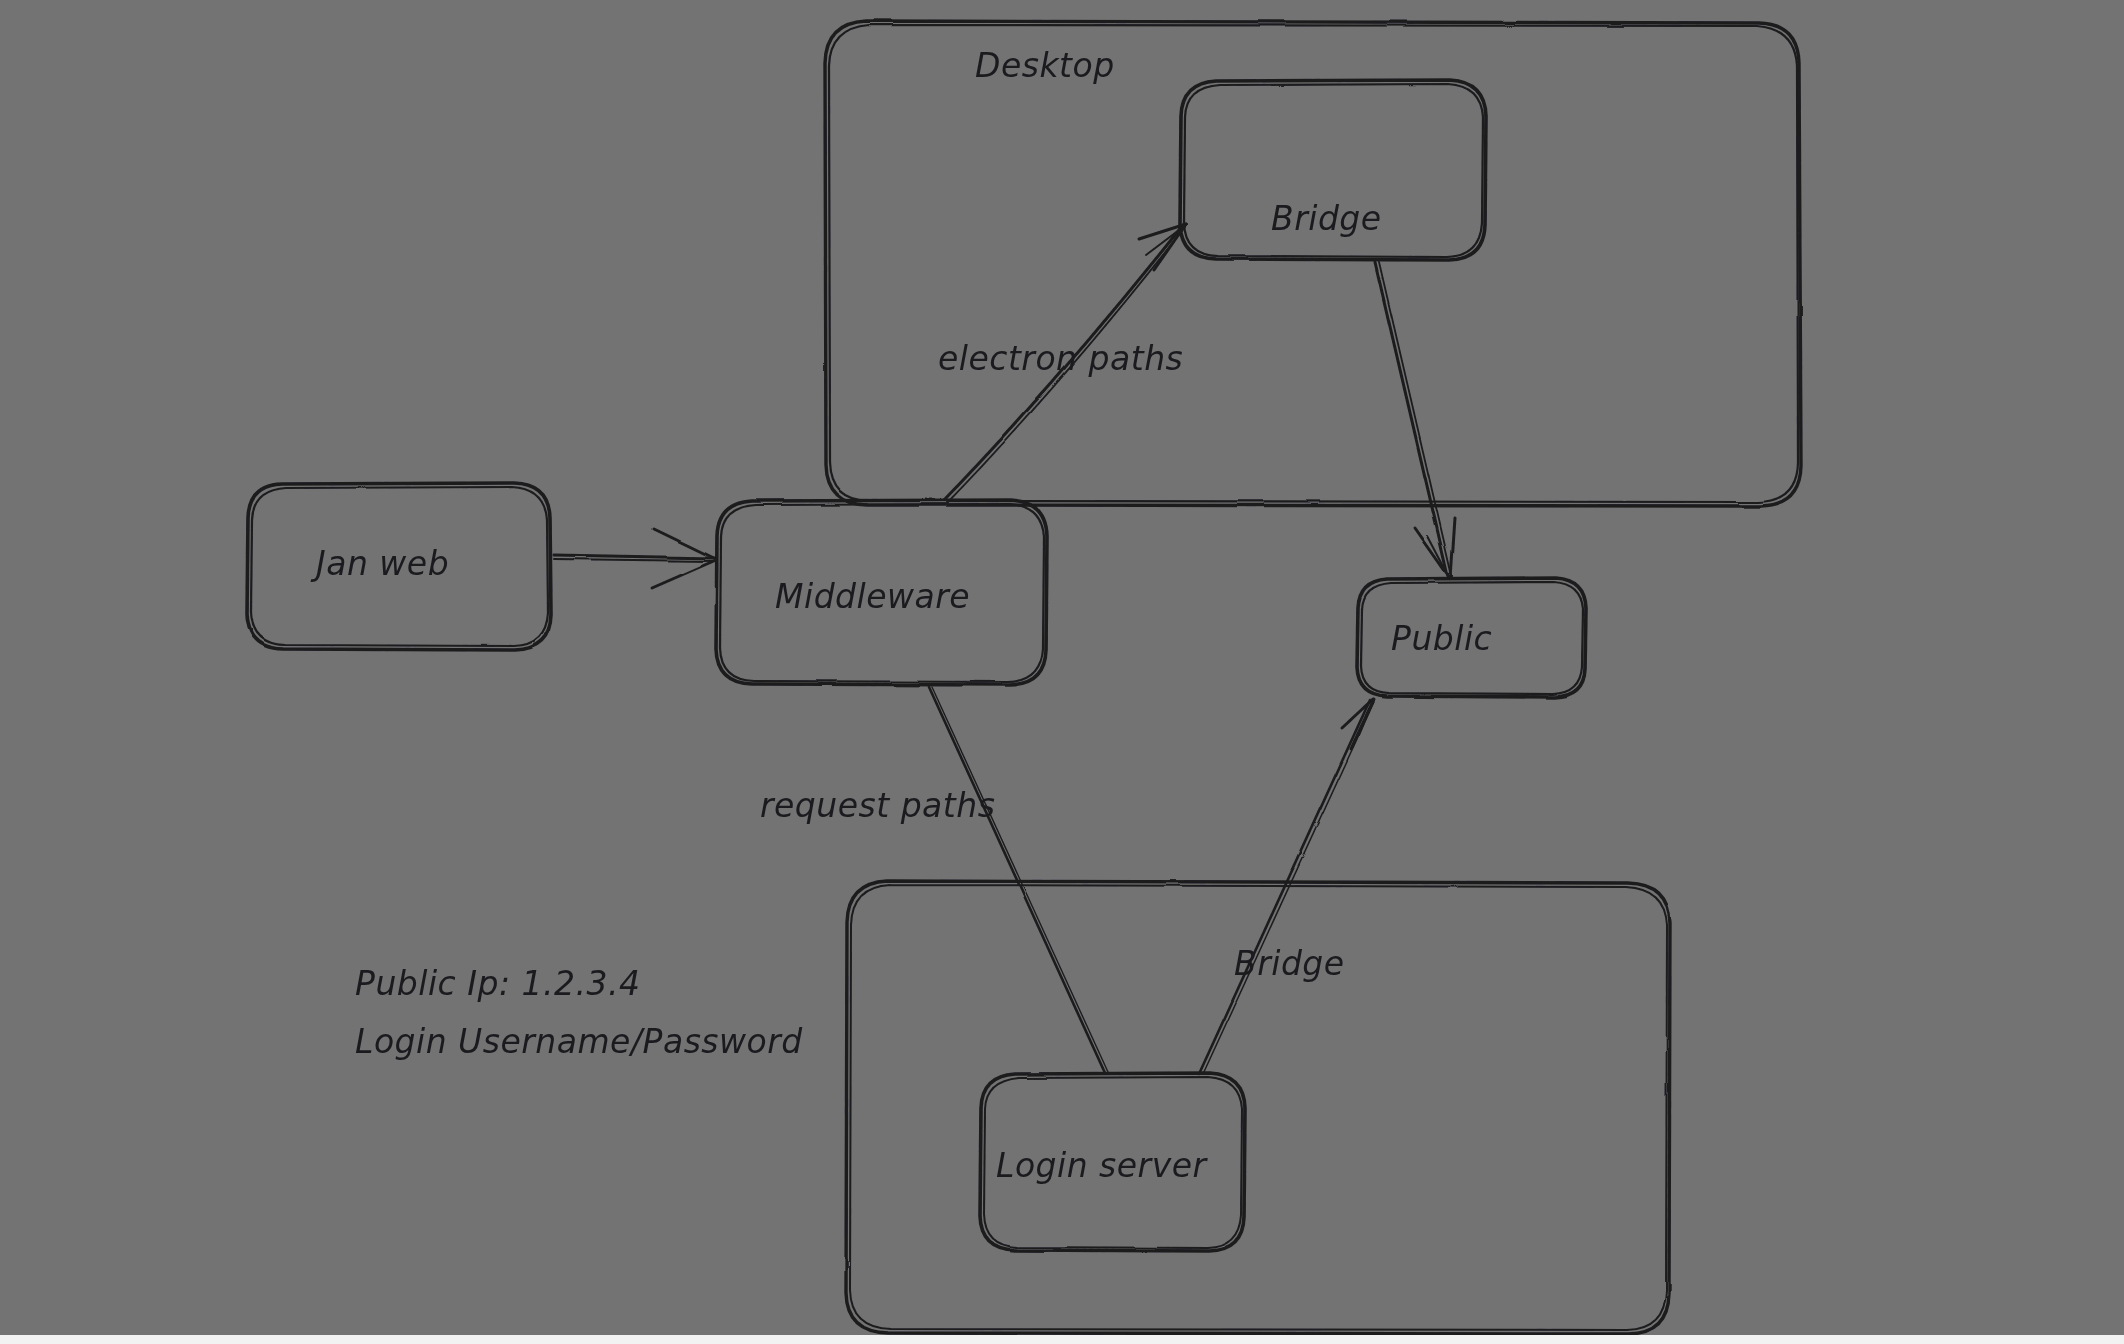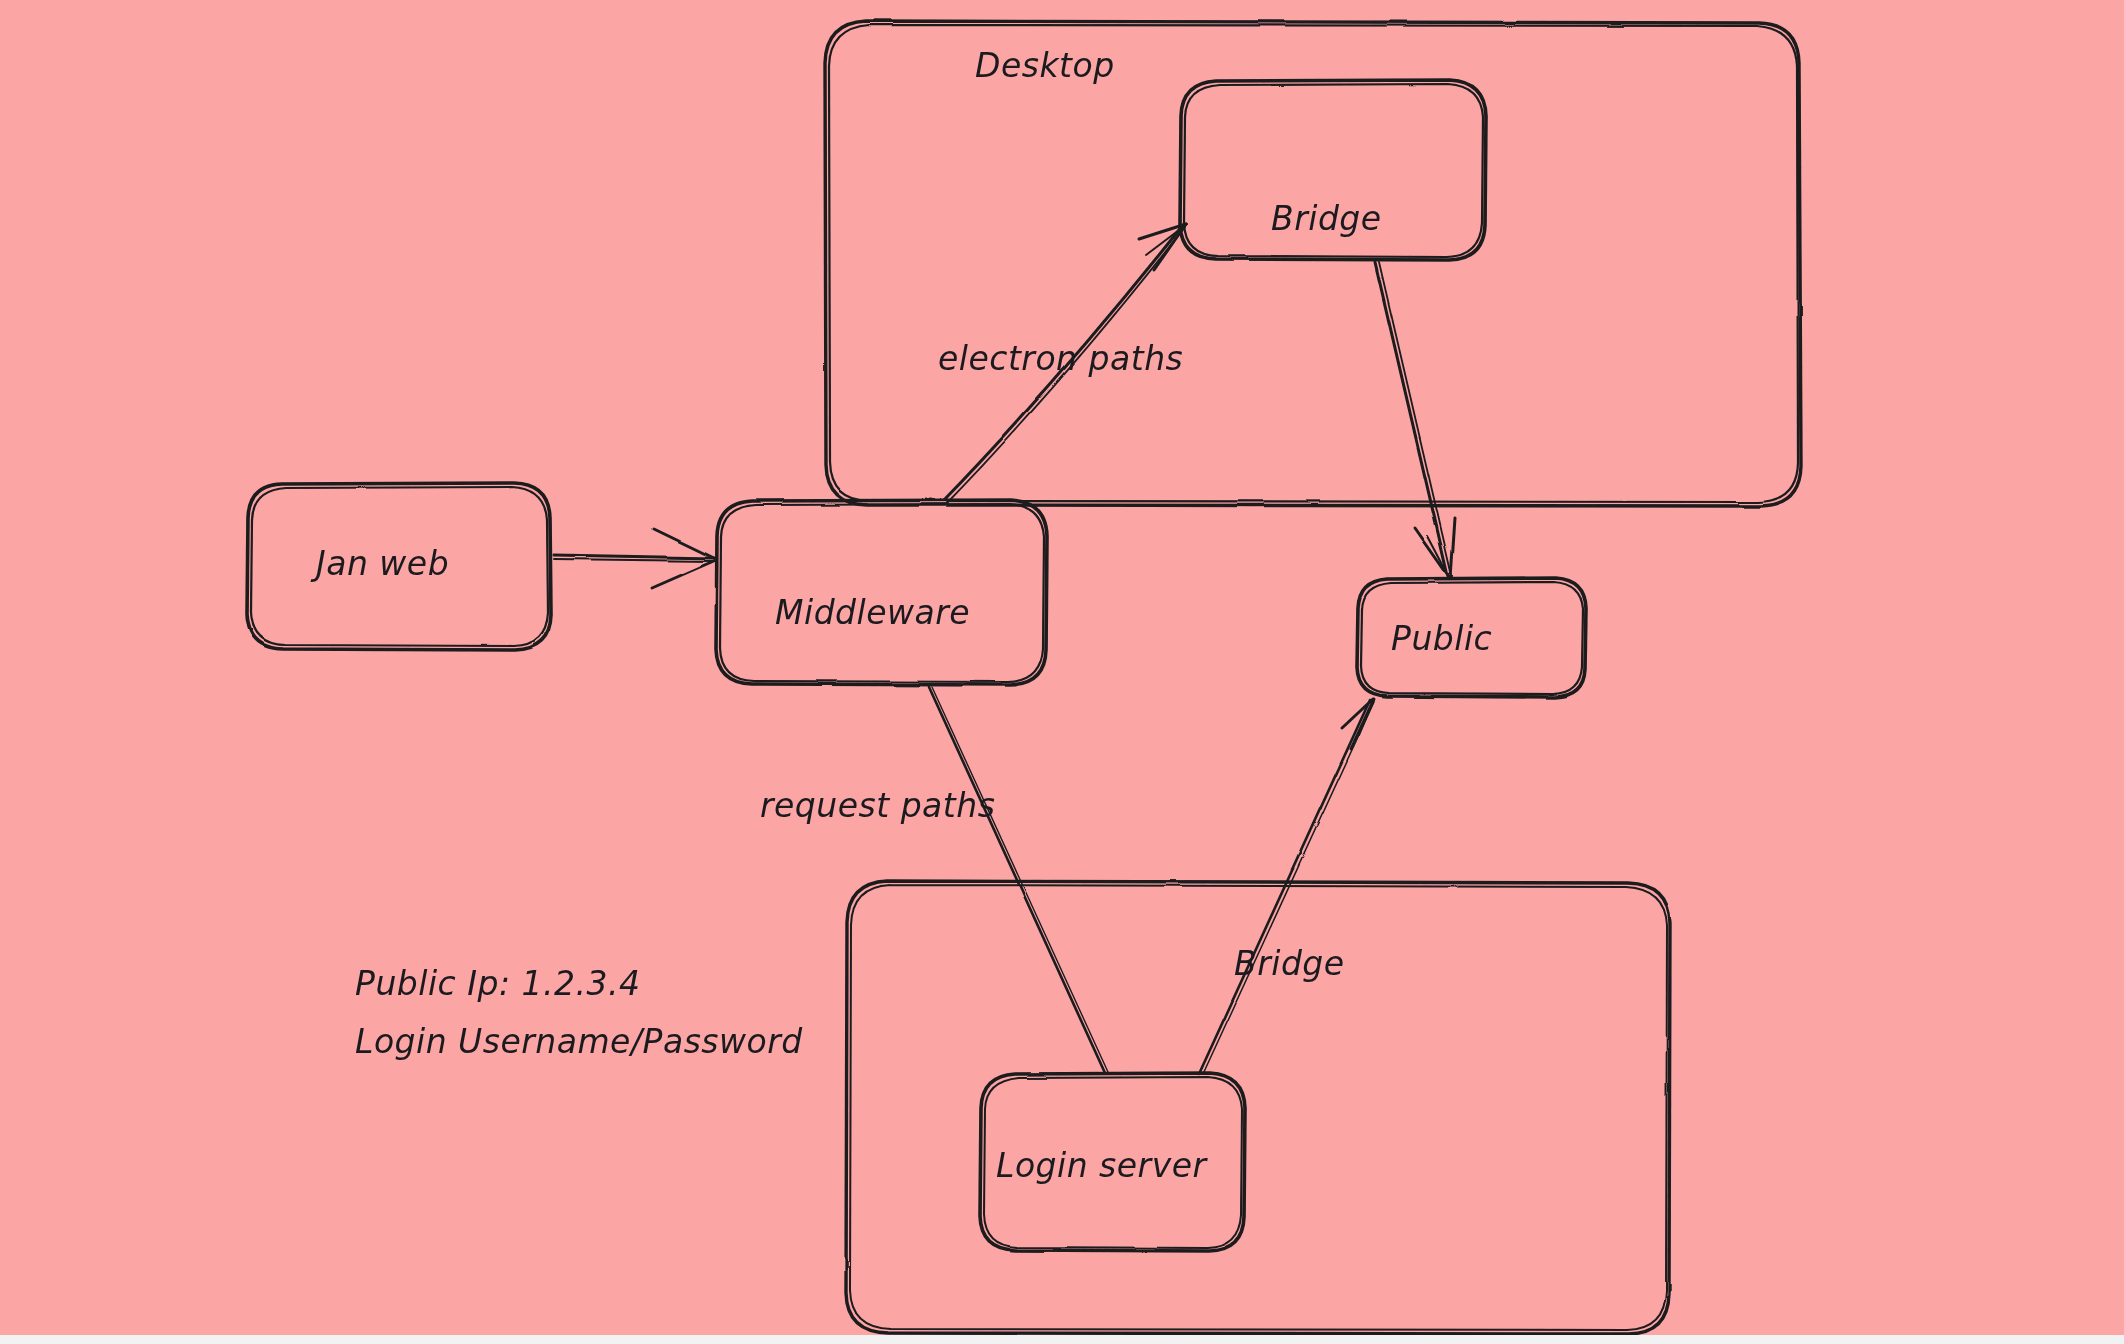--- a/index.html
+++ b/index.html
@@ -7,21 +7,21 @@
     width: 2124px;
     height: 1344px;
     background: #ffffff;
     font-family: "DejaVu Sans", sans-serif;
     overflow: hidden;
   }
   #canvas {
     position: relative;
     width: 2124px;
     height: 1344px;
-    background: #fca5a5;
+    background: #737373;
   }
   #sketch {
     position: absolute;
     left: 0; top: 0;
     width: 2124px;
     height: 1344px;
   }
   .lbl {
     position: absolute;
     color: #1b1b1f;
@@ -145,21 +145,21 @@
         <path stroke-width="2.0" d="M 1359,735 L 1374,699"></path>
       </g>
 
     </g>
   </svg>
 
   <div class="lbl group-label sk" style="left:975px; top:42px;">Desktop</div>
 
   <div class="lbl node-label sk" style="left:316px; top:540px;">Jan web</div>
 
-  <div class="lbl node-label sk" style="left:775px; top:573px;margin-top:16px;">Middleware</div>
+  <div class="lbl node-label sk" style="left:775px; top:573px;">Middleware</div>
 
   <div class="lbl node-label sk" style="left:1271px; top:151px;margin-top:44px;">Bridge</div>
 
   <div class="lbl node-label sk" style="left:1391px; top:615px;">Public</div>
 
   <div class="lbl node-label sk" style="left:996px; top:1142px;">Login server</div>
 
   <div class="lbl edge-label sk" style="left:938px; top:335px;">electron paths</div>
 
   <div class="lbl edge-label sk" style="left:760px; top:782px;">request paths</div>

